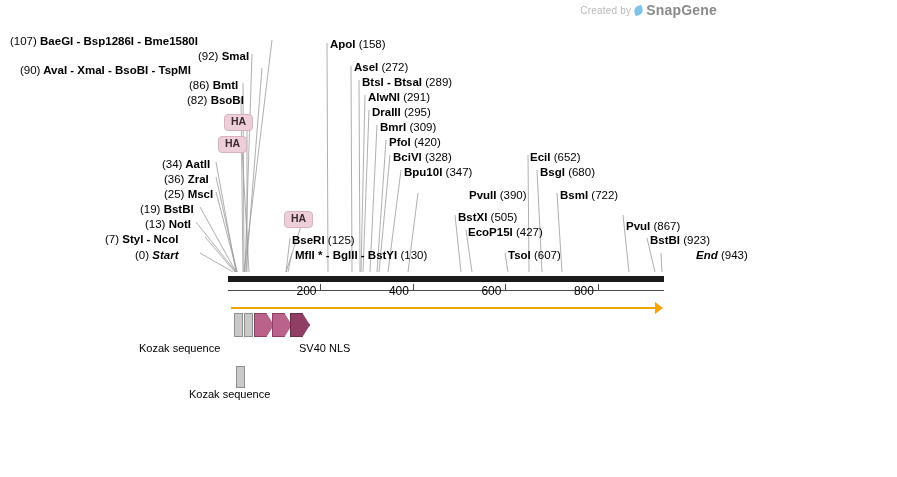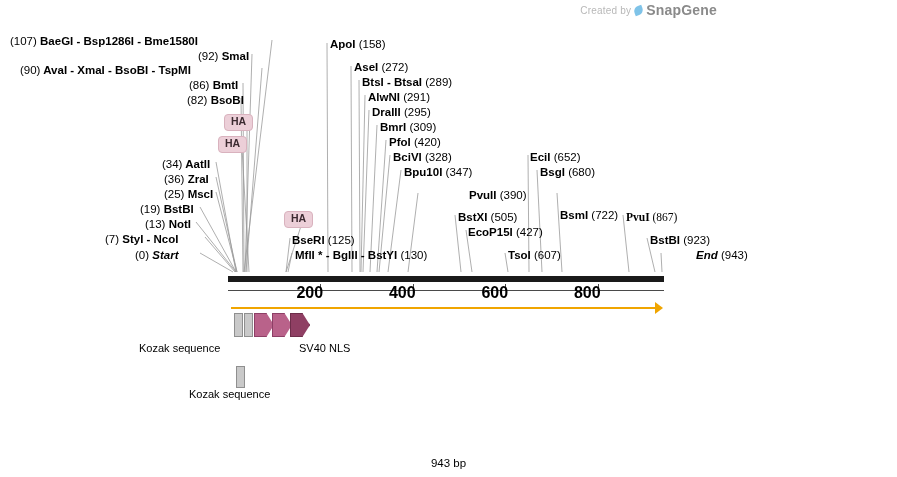--- a/index.html
+++ b/index.html
@@ -95,23 +95,23 @@
     height: 1px;
     background: #4a4a4a;
   }
   .tick {
     width: 1px;
     height: 6px;
     background: #4a4a4a;
     top: 284px;
   }
   .tick-label {
-    font-size: 16px;
+    font-size: 12px;
     color: #000;
-    font-weight: bold;
+    font-weight: normal;
     top: 284px;
   }
 
   
   .orf-line {
     top: 307px;
     height: 2px;
     background: #f0a500;
   }
   .orf-head {
@@ -250,22 +250,22 @@
       <div class="abs lbl" style="left: 393px; top: 151px;"><span>BciVI   </span><span class="pos">(328)</span></div>
       <div class="abs lbl" style="left: 404px; top: 166px;"><span>Bpu10I   </span><span class="pos">(347)</span></div>
       <div class="abs lbl" style="left: 421px; top: 189px; padding-left: 48px;"><span>PvuII   </span><span class="pos">(390)</span></div>
       <div class="abs lbl" style="left: 458px; top: 211px;"><span>BstXI   </span><span class="pos">(505)</span></div>
       <div class="abs lbl" style="left: 468px; top: 226px;"><span>EcoP15I   </span><span class="pos">(427)</span></div>
       <div class="abs lbl" style="left: 292px; top: 234px;"><span>BseRI   </span><span class="pos">(125)</span></div>
       <div class="abs lbl" style="left: 295px; top: 249px;"><span>MflI *  -  BglII  -  BstYI   </span><span class="pos">(130)</span></div>
       <div class="abs lbl" style="left: 508px; top: 249px;"><span>TsoI   </span><span class="pos">(607)</span></div>
       <div class="abs lbl" style="left: 530px; top: 151px;"><span>EciI   </span><span class="pos">(652)</span></div>
       <div class="abs lbl" style="left: 540px; top: 166px;"><span>BsgI   </span><span class="pos">(680)</span></div>
-      <div class="abs lbl" style="left: 560px; top: 189px; margin-top: 20px;"><span>BsmI   </span><span class="pos">(722)</span></div>
-      <div class="abs lbl" style="left: 626px; top: 211px; font-family: Liberation Serif, serif;"><span>PvuI   </span><span class="pos">(867)</span></div>
+      <div class="abs lbl" style="left: 560px; top: 189px;"><span>BsmI   </span><span class="pos">(722)</span></div>
+      <div class="abs lbl" style="left: 626px; top: 220px;"><span>PvuI   </span><span class="pos">(867)</span></div>
       <div class="abs lbl" style="left: 650px; top: 234px;"><span>BstBI   </span><span class="pos">(923)</span></div>
       <div class="abs lbl" style="left: 664px; top: 249px; margin-left: 32px;"><span class="ital">End   </span><span class="pos">(943)</span></div>
     </div>
 
   <div id="ha-layer">
       <div class="abs ha" style="left: 224px; top: 114px;">HA</div>
       <div class="abs ha" style="left: 218px; top: 136px;">HA</div>
       <div class="abs ha" style="left: 284px; top: 211px;">HA</div>
     </div>
 
@@ -294,15 +294,14 @@
     </div>
 
   <div id="caption-layer">
       <div class="abs feat-caption" style="left: 139px; top: 342px;">Kozak sequence</div>
       <div class="abs feat-caption" style="left: 299px; top: 342px;">SV40 NLS</div>
       <div class="abs feat-caption" style="left: 189px; top: 388px;">Kozak sequence</div>
     </div>
 
   <div class="abs legend-glyph" style="left:236px;"></div>
 
-  <div class="abs subtitle">943 bp</div>
 
 </div>
 
 </body></html>

